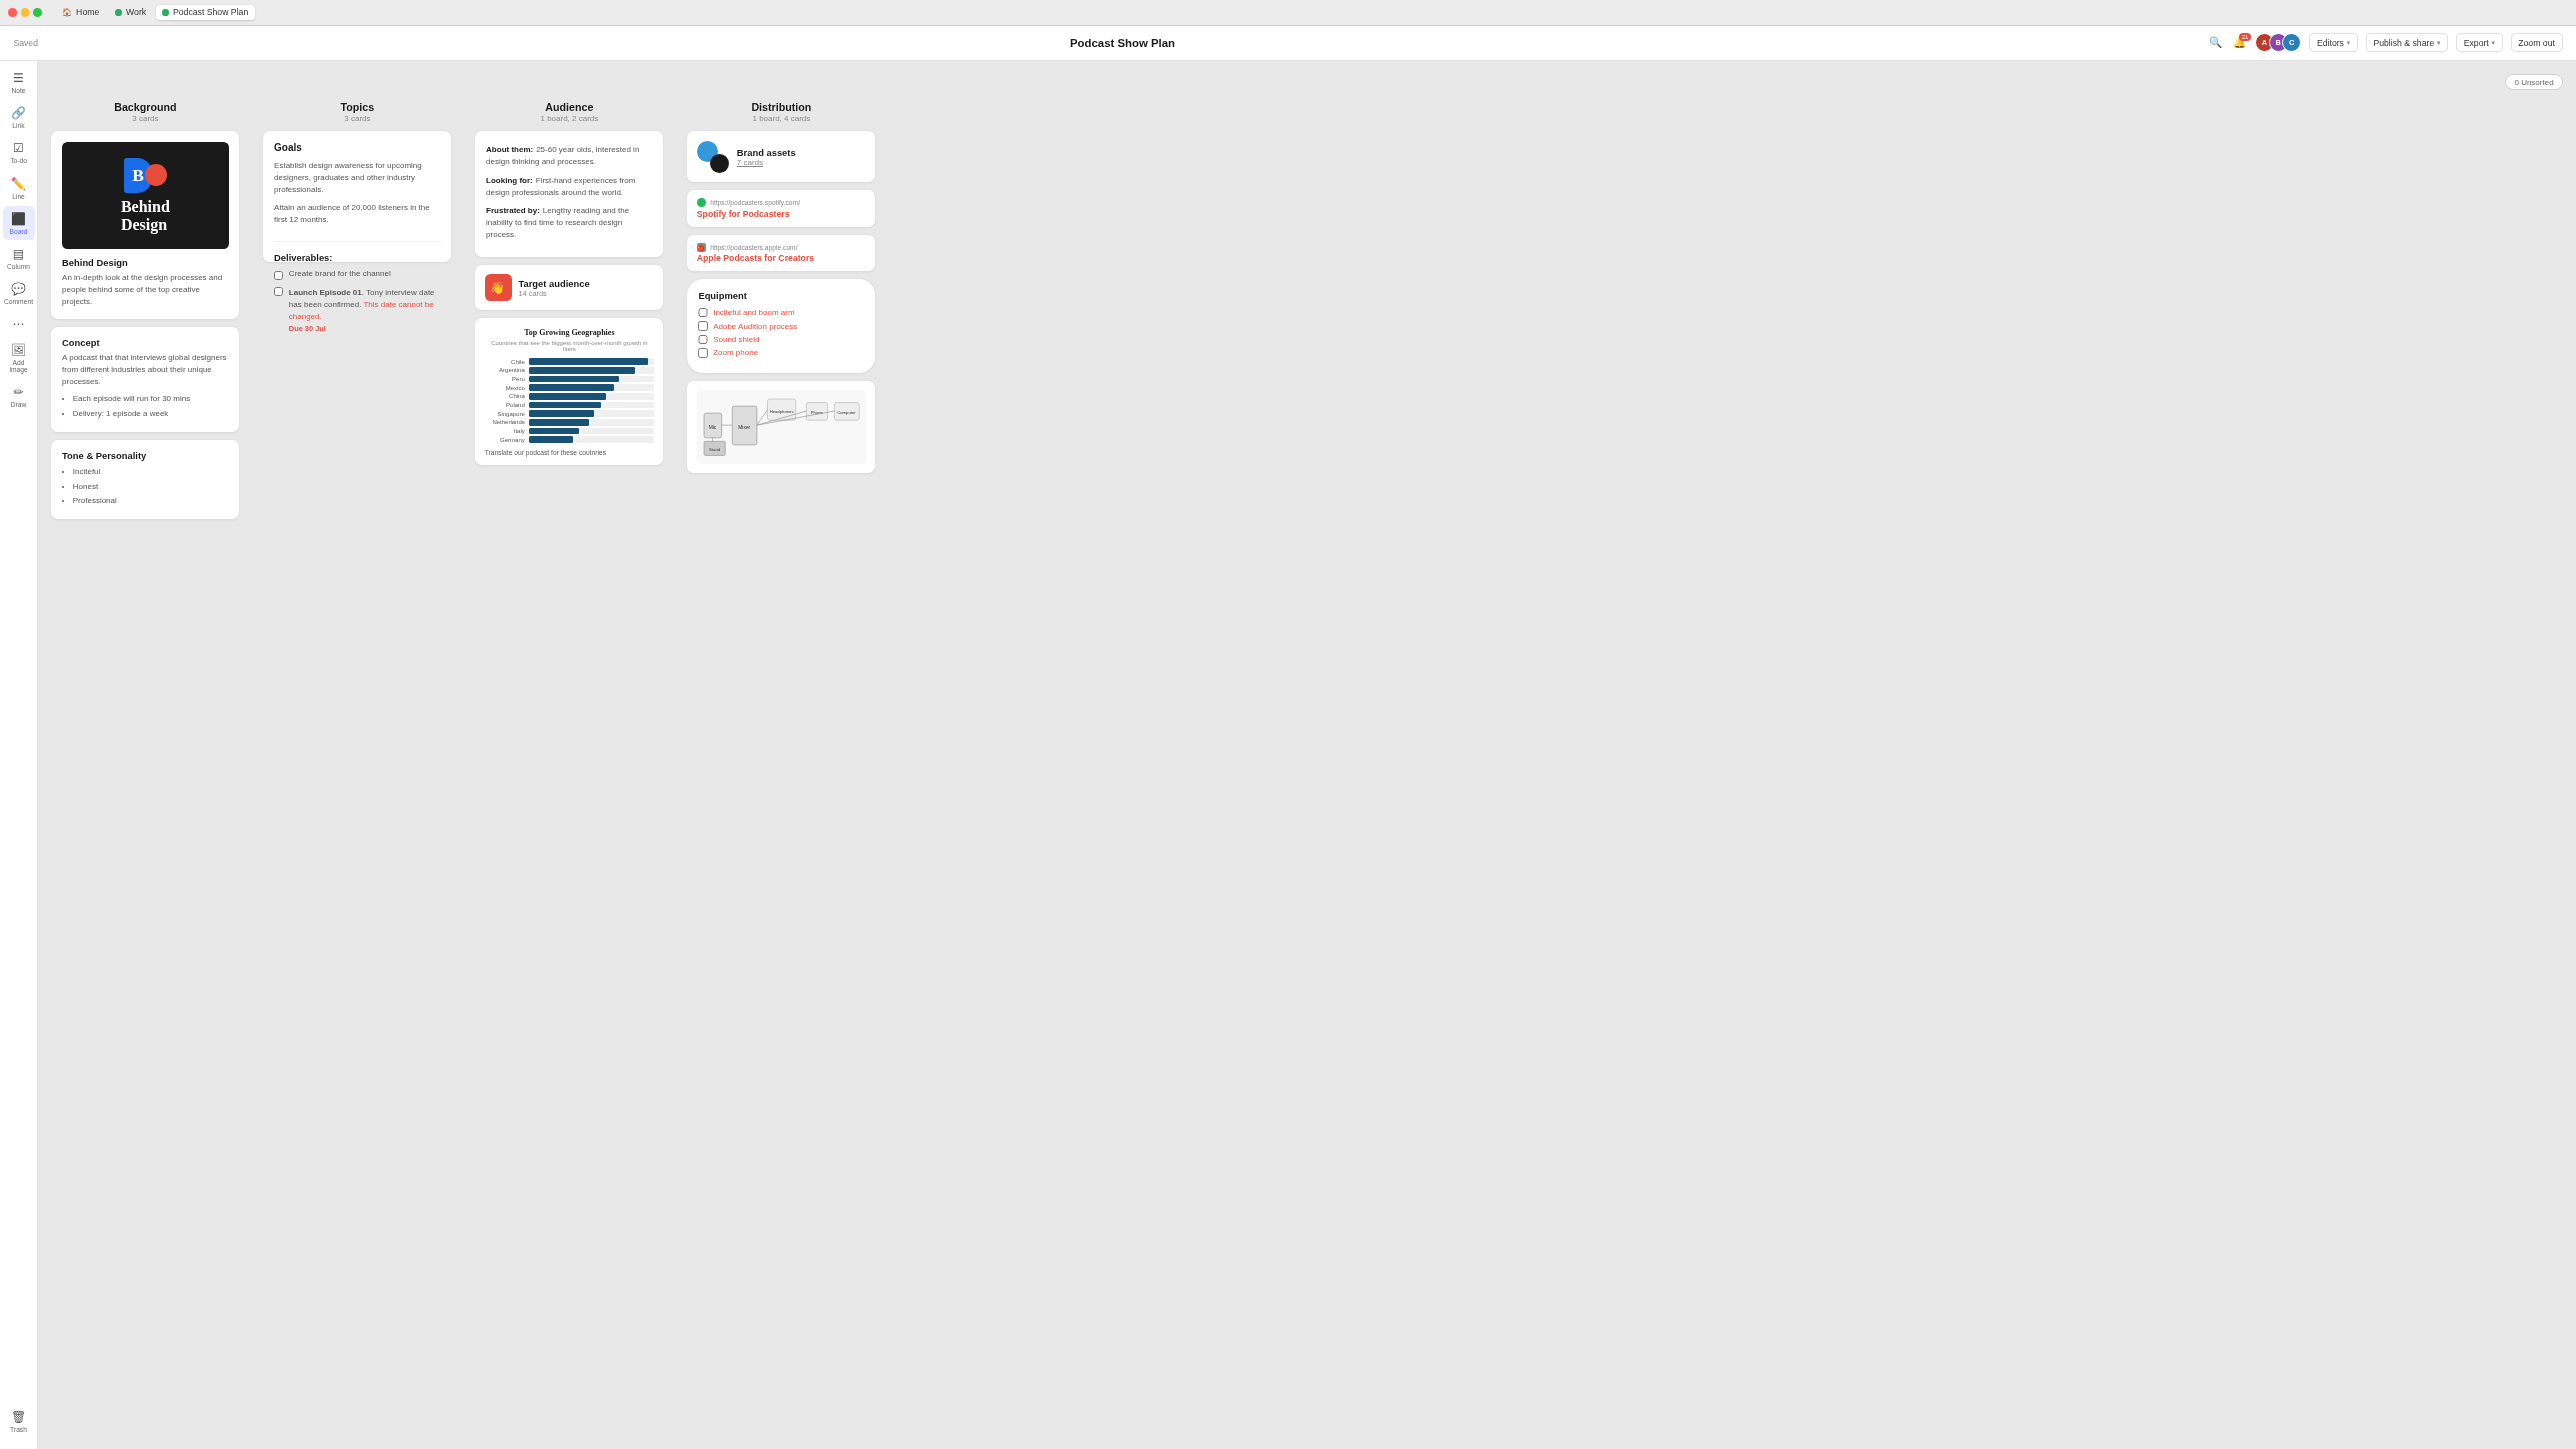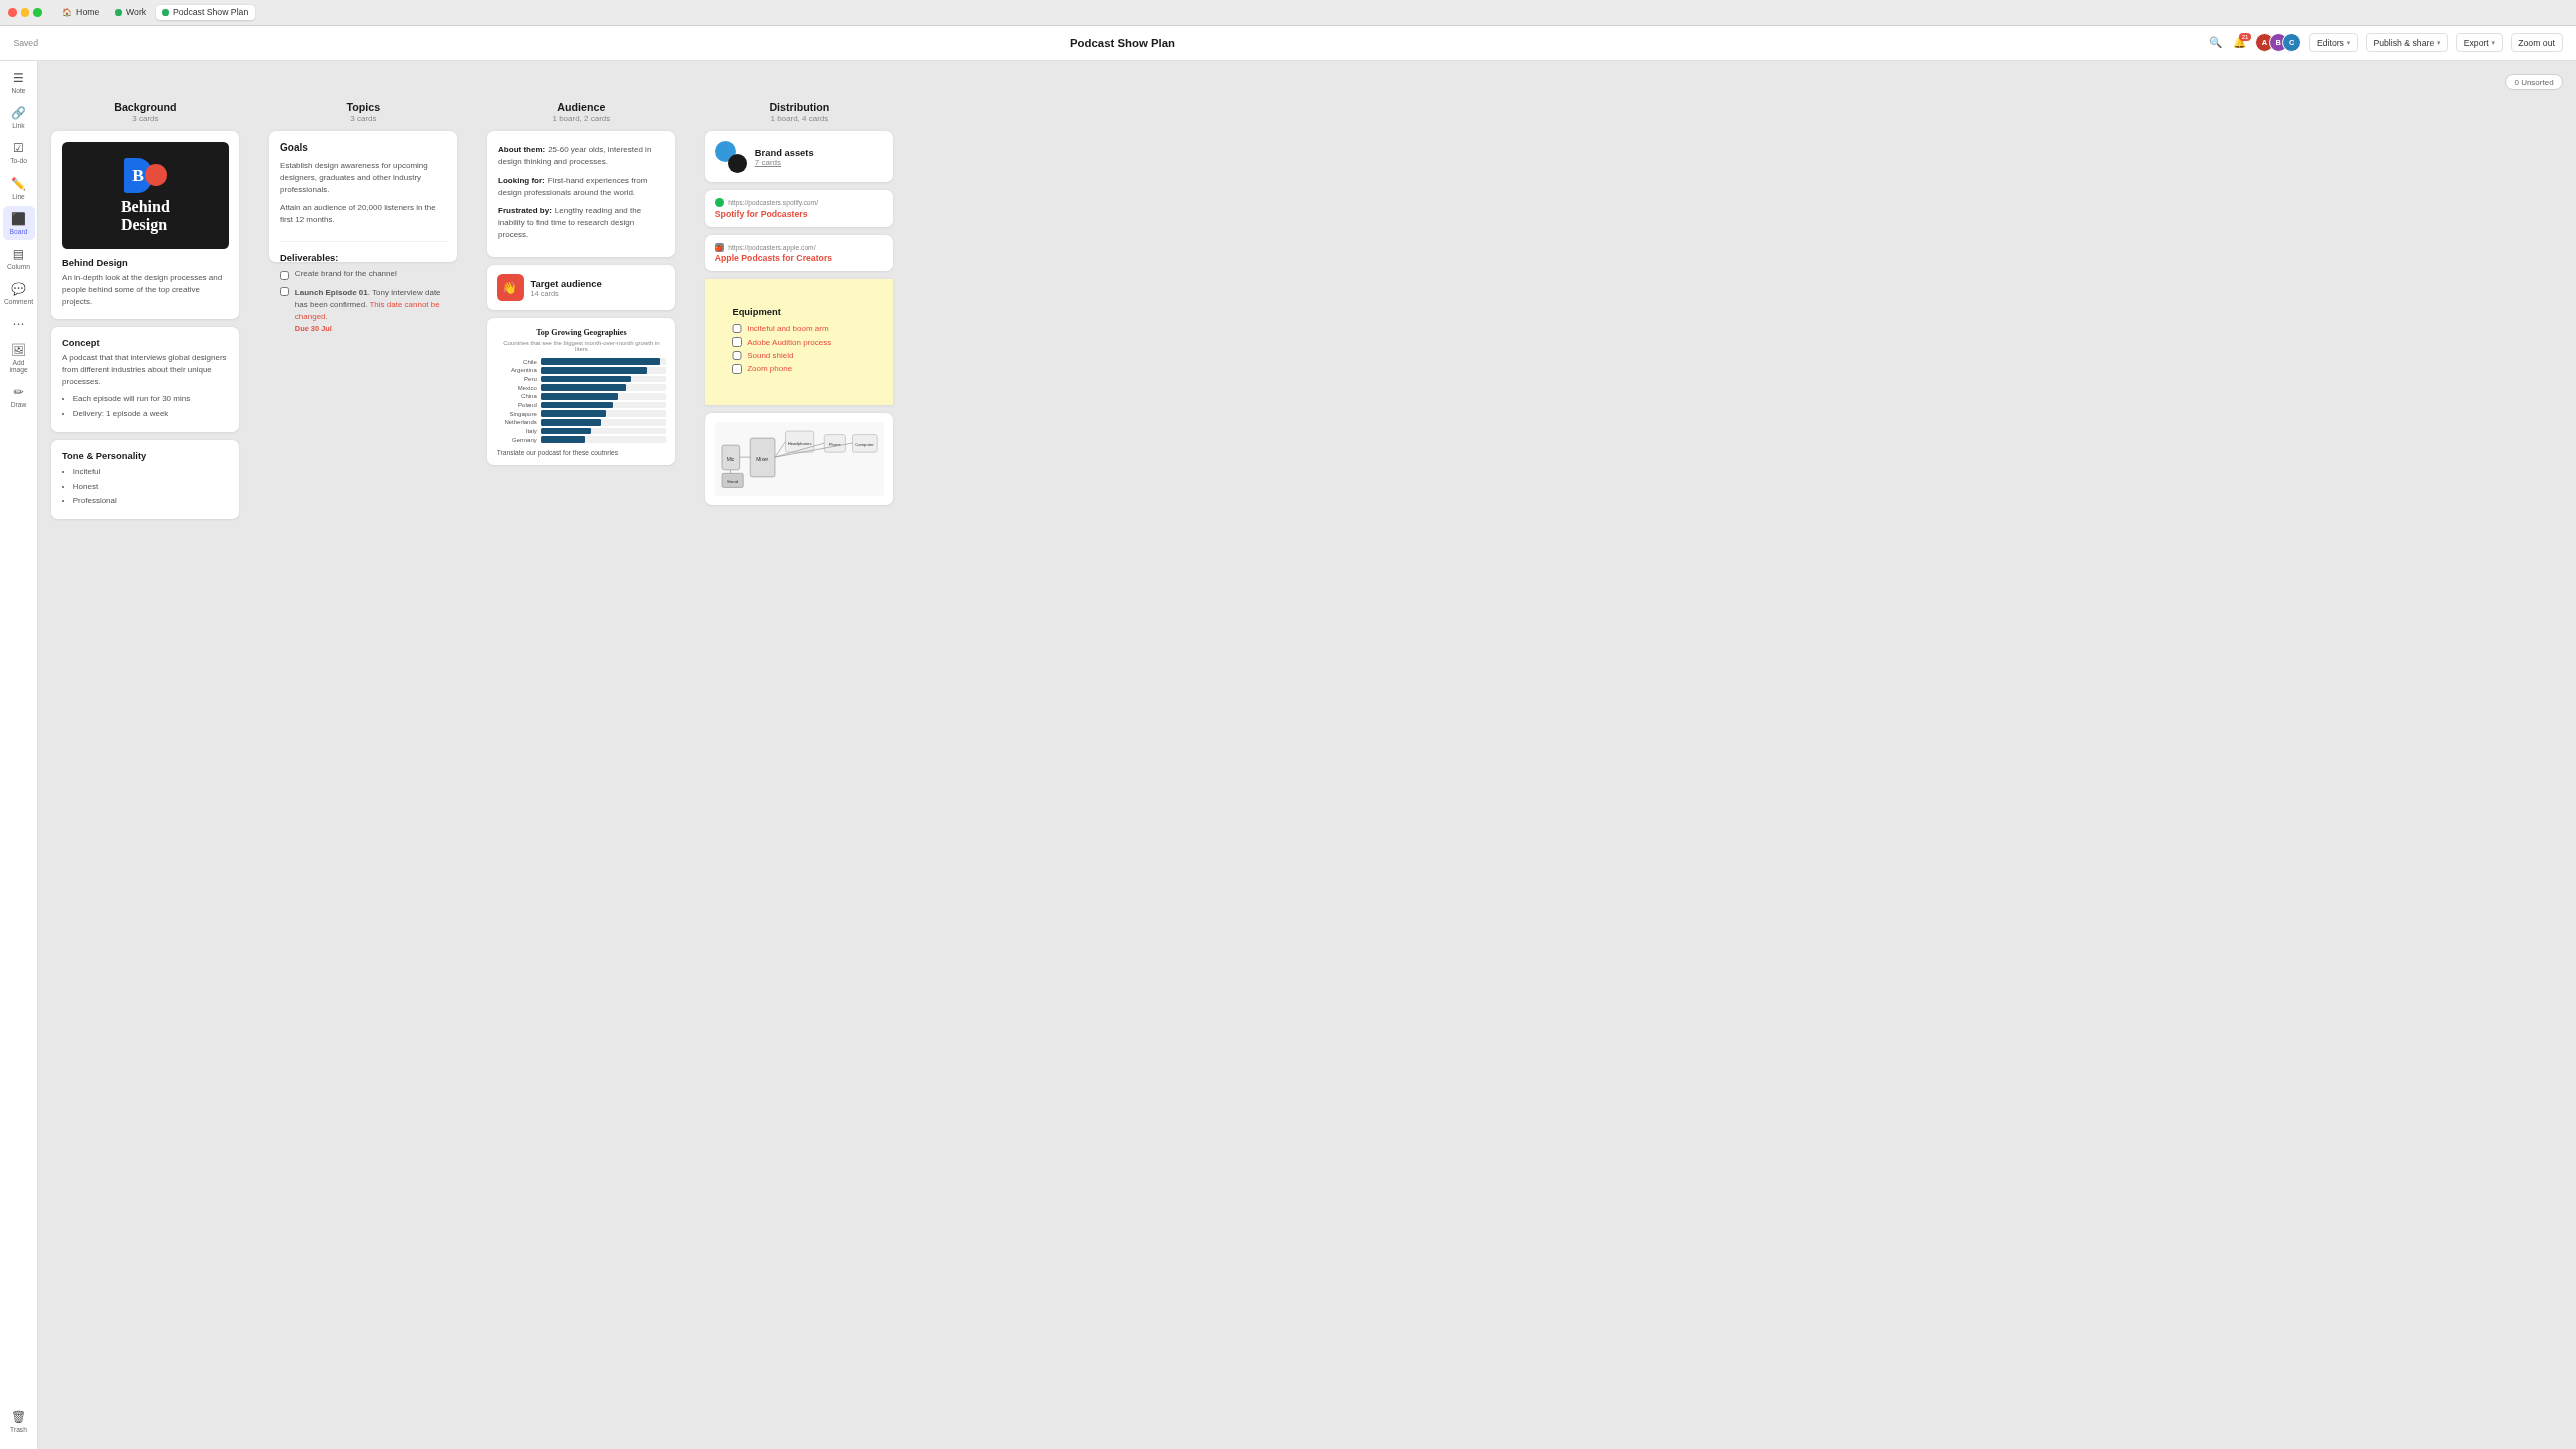--- a/index.html
+++ b/index.html
@@ -48,21 +48,21 @@
     .sidebar-item.active .sidebar-label { color: #5865f2; }
     .sidebar-spacer { flex: 1; }
     .sidebar-trash { margin-top: auto; margin-bottom: 5.4px; }
 
     
     .content { flex: 1; overflow: auto; padding: 13.4px; background: #e8e8e8; }
     .content-header { display: flex; justify-content: flex-end; margin-bottom: 10.7px; }
     .unsorted-badge { background: white; border: 0.7px solid #d0d0d0; border-radius: 8px; padding: 2.7px 8px; font-size: 8px; color: #666; }
 
     
-    .board { display: flex; gap: 30px; align-items: flex-start; }
+    .board { display: flex; gap: 24px; align-items: flex-start; }
     .column { width: 188px; min-width: 188px; }
     .column-header { margin-bottom: 8px; text-align: center; }
     .column-title { font-size: 10.7px; font-weight: 700; color: #1a1a1a; }
     .column-subtitle { font-size: 8px; color: #888; margin-top: 1.3px; }
 
     
     .card { background: white; border-radius: 6.7px; padding: 10.7px; margin-bottom: 8px; box-shadow: 0 0.7px 2.7px rgba(0,0,0,0.08); }
     .card-title { font-size: 9.4px; font-weight: 700; color: #1a1a1a; margin-bottom: 4px; }
     .card-text { font-size: 8px; color: #555; line-height: 1.5; }
     .card-list { list-style: disc; padding-left: 10.7px; margin-top: 4px; }
@@ -111,21 +111,21 @@
     .brand-icon { width: 32px; height: 32px; position: relative; flex-shrink: 0; }
     .brand-circle-blue { width: 21.5px; height: 21.5px; background: #3498db; border-radius: 50%; position: absolute; top: 0; left: 0; }
     .brand-circle-dark { width: 19px; height: 19px; background: #1a1a1a; border-radius: 50%; position: absolute; bottom: 0; right: 0; }
     .brand-assets-info .brand-name { font-size: 9.4px; font-weight: 700; color: #1a1a1a; }
     .brand-assets-info .brand-cards { font-size: 8px; color: #888; text-decoration: underline; }
 
     .link-card { background: white; border-radius: 6.7px; padding: 8px 9.4px; margin-bottom: 8px; box-shadow: 0 0.7px 2.7px rgba(0,0,0,0.08); }
     .link-url { font-size: 6.7px; color: #888; margin-bottom: 1.3px; display: flex; align-items: center; gap: 4px; }
     .link-title { font-size: 8.7px; font-weight: 600; color: #e74c3c; cursor: pointer; }
 
-    .equipment-card { background: #fef9c3; border-radius: 1px; padding: 27px; margin-bottom: 8px; box-shadow: 0 0.7px 2.7px rgba(0,0,0,0.08); }
+    .equipment-card { background: #ffffff; border-radius: 16px; padding: 11px; margin-bottom: 8px; box-shadow: 0 0.7px 2.7px rgba(0,0,0,0.08); }
     .equipment-title { font-size: 9.4px; font-weight: 700; color: #1a1a1a; margin-bottom: 6.7px; }
     .equip-item { display: flex; align-items: center; gap: 5.4px; margin-bottom: 4px; }
     .equip-item input[type=checkbox] { width: 9.4px; height: 9.4px; flex-shrink: 0; }
     .equip-link { font-size: 8px; color: #e74c3c; cursor: pointer; }
 
     .diagram-card { background: white; border-radius: 6.7px; padding: 9.4px; box-shadow: 0 0.7px 2.7px rgba(0,0,0,0.08); }
     .diagram-img { background: #f8f8f8; border-radius: 4px; height: 74px; display: flex; align-items: center; justify-content: center; overflow: hidden; }
 
     
     .spotify-dot { width: 9.4px; height: 9.4px; background: #1DB954; border-radius: 50%; display: inline-flex; align-items: center; justify-content: center; flex-shrink: 0; }

